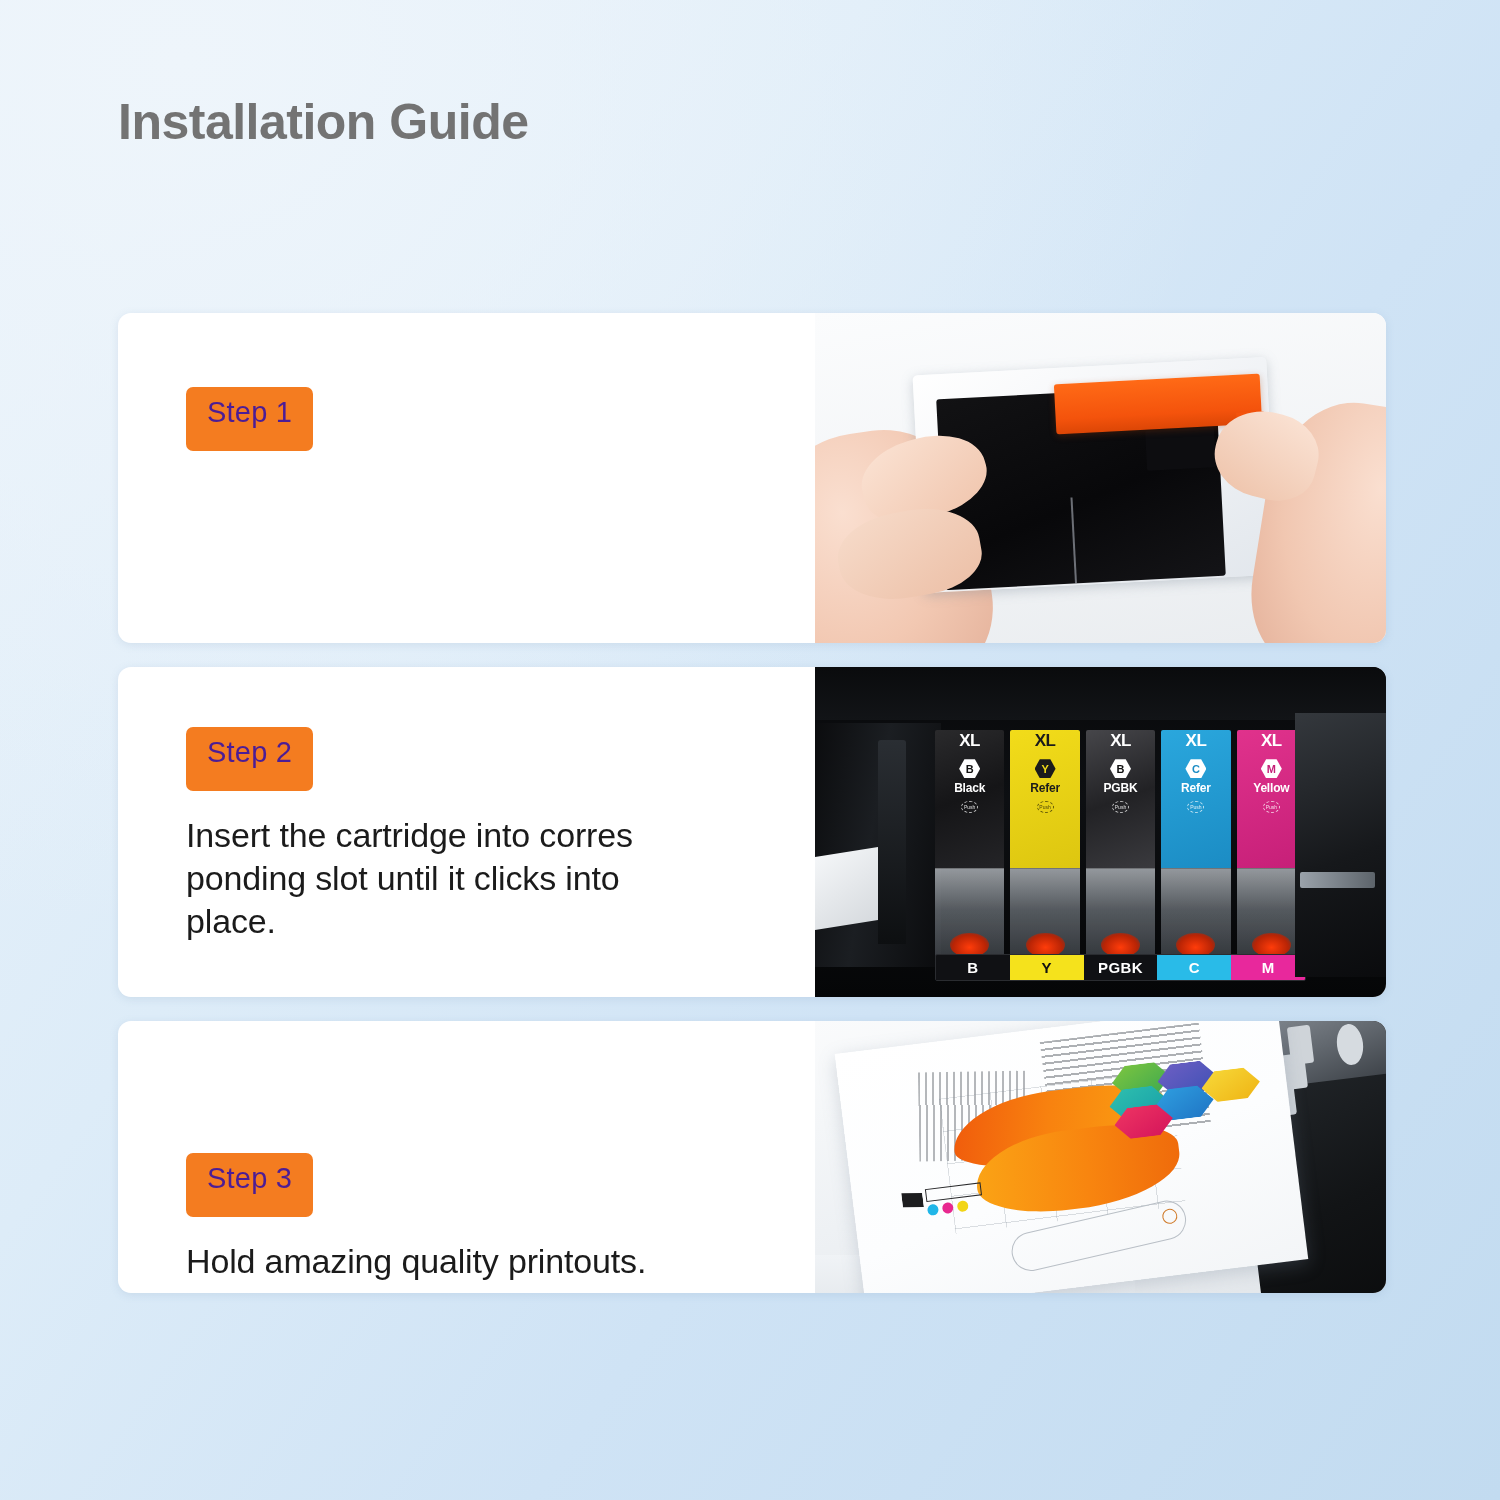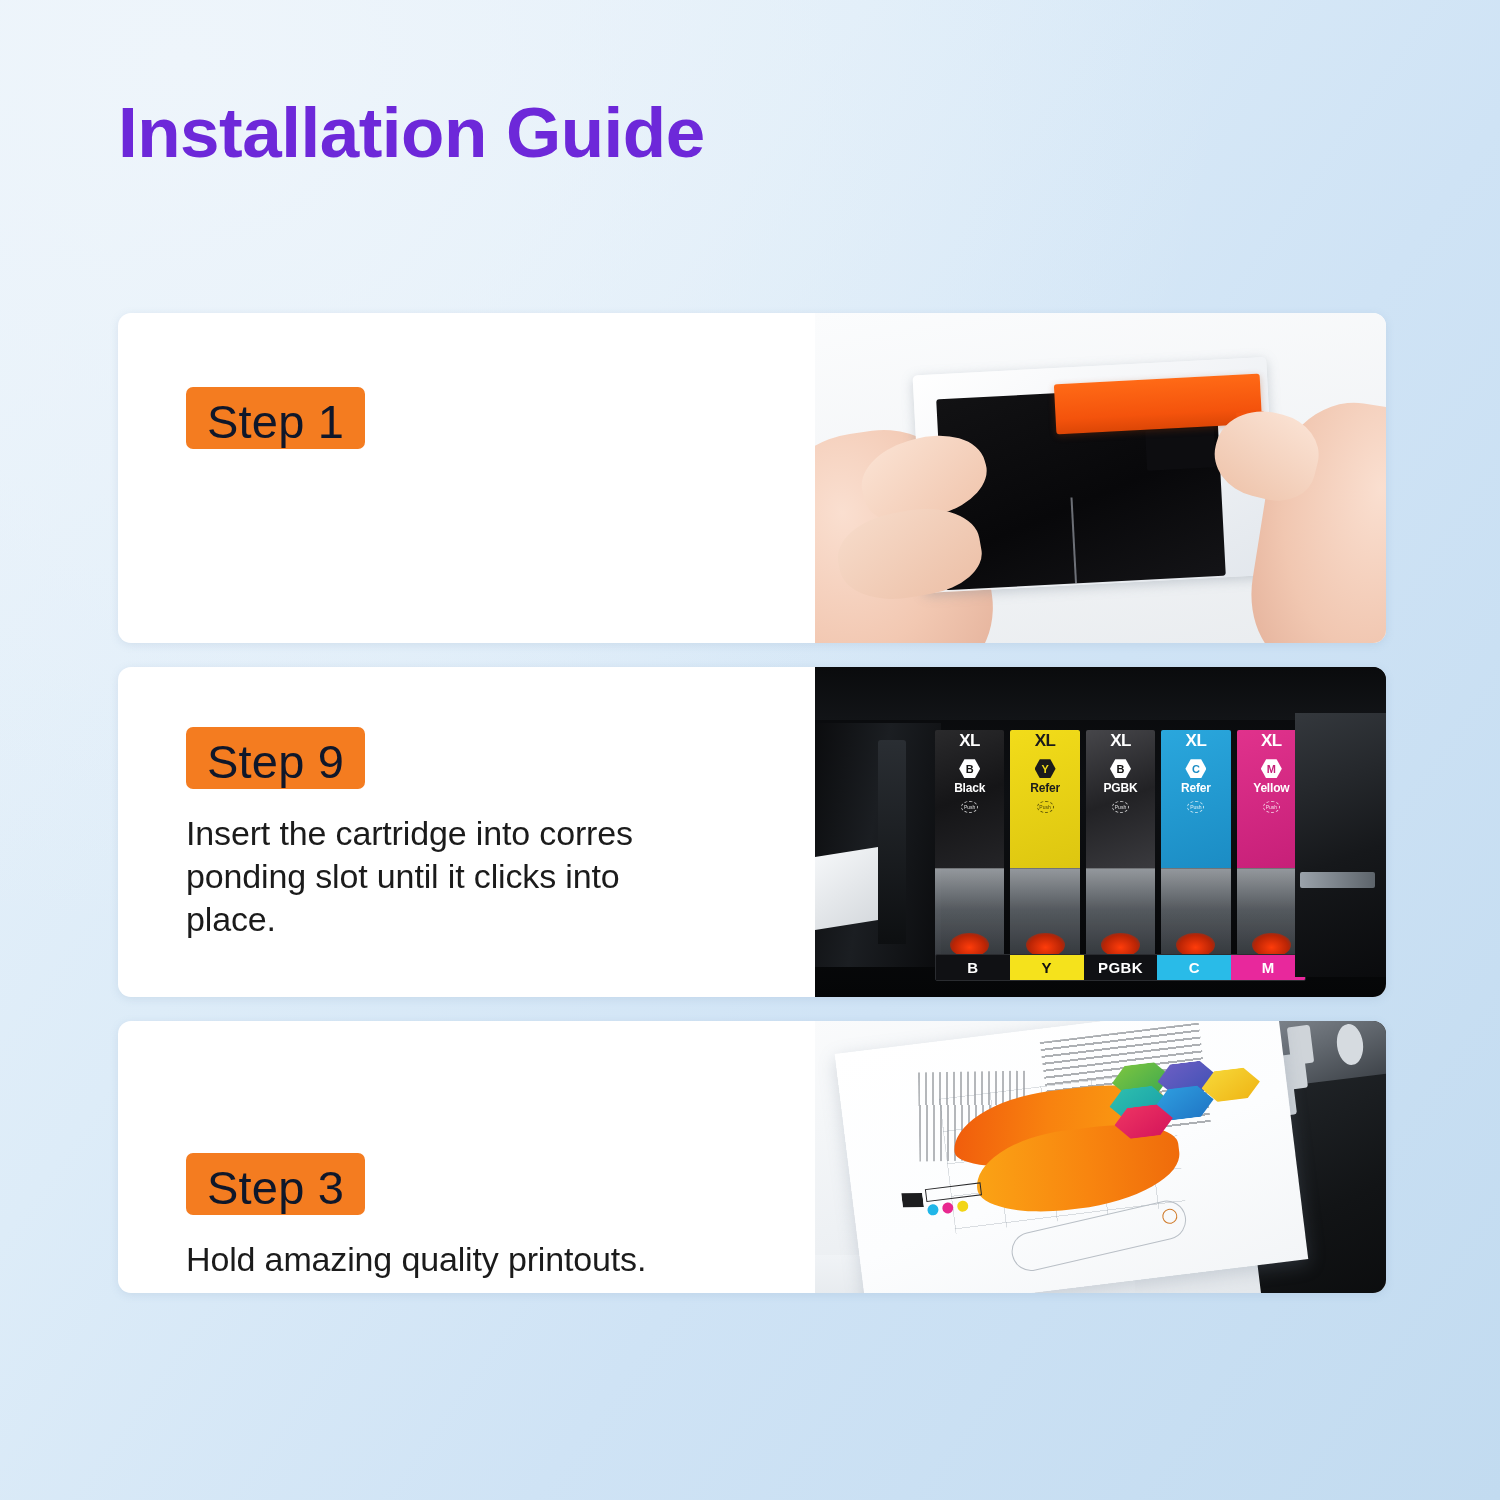--- a/index.html
+++ b/index.html
@@ -9,39 +9,39 @@
     background:
       radial-gradient(ellipse 120% 100% at 12% 4%, #eef5fb 0%, rgba(238,245,251,0) 58%),
       linear-gradient(125deg, #e9f2fa 0%, #ddecf8 34%, #cfe3f5 62%, #c2dbf0 100%);
     overflow:hidden;
     position:relative;
   }
 
   
   .header { position:absolute; left:118px; top:96px; width:1270px; }
   .page-title {
-    font-size:71px; font-weight:bold; color:#6d28d9;
+    font-size:50px; font-weight:bold; color:#737373;
     letter-spacing:-0.5px; line-height:1.05;
   }
   .page-subtitle {
     font-size:45px; color:#4a4a4a; margin-top:16px;
     line-height:1.12; letter-spacing:-0.2px;
   }
 
   
   .cards { position:absolute; left:118px; top:313px; width:1268px; }
   .card {
     position:relative; display:flex; background:#ffffff;
     border-radius:13px; overflow:hidden; margin-bottom:24px;
     box-shadow:0 2px 9px rgba(110,145,180,0.17);
   }
   .card-body { width:697px; padding:74px 0 0 68px; position:relative; }
   .step-badge {
-    display:inline-block; background:#f47c20; color:#0f172a;
-    font-size:47px; line-height:1; padding:11px 21px 4px 21px;
+    display:inline-block; background:#f47c20; color:#4c1d95;
+    font-size:29px; line-height:1; padding:11px 21px 24px 21px;
     border-radius:7px; letter-spacing:0.2px;
   }
   .step-text {
     margin-top:23px; font-size:34px; line-height:1.27;
     color:#1b1b1b; width:600px; letter-spacing:-0.15px;
     white-space:pre-line;
   }
   .card-photo { flex:1; position:relative; overflow:hidden; }
 
   .card-1 { height:330px; }
@@ -322,21 +322,21 @@
       <div class="p1-orange-tab"></div>
       <div class="p1-finger-l1"></div>
       <div class="p1-finger-l2"></div>
       <div class="p1-hand-r"></div>
       <div class="p1-finger-r1"></div>
     </div>
   </div>
 
   <div class="card card-2">
     <div class="card-body">
-      <span class="step-badge">Step 9</span>
+      <span class="step-badge">Step 2</span>
       <div class="step-text">Insert the cartridge into corres
 ponding slot until it clicks into
 place.</div>
     </div>
     <div class="card-photo photo2">
       <div class="p2-topbar"></div>
       <div class="p2-leftgear"></div>
       <div class="p2-whitepaper"></div>
       <div class="p2-lever"></div>
 

